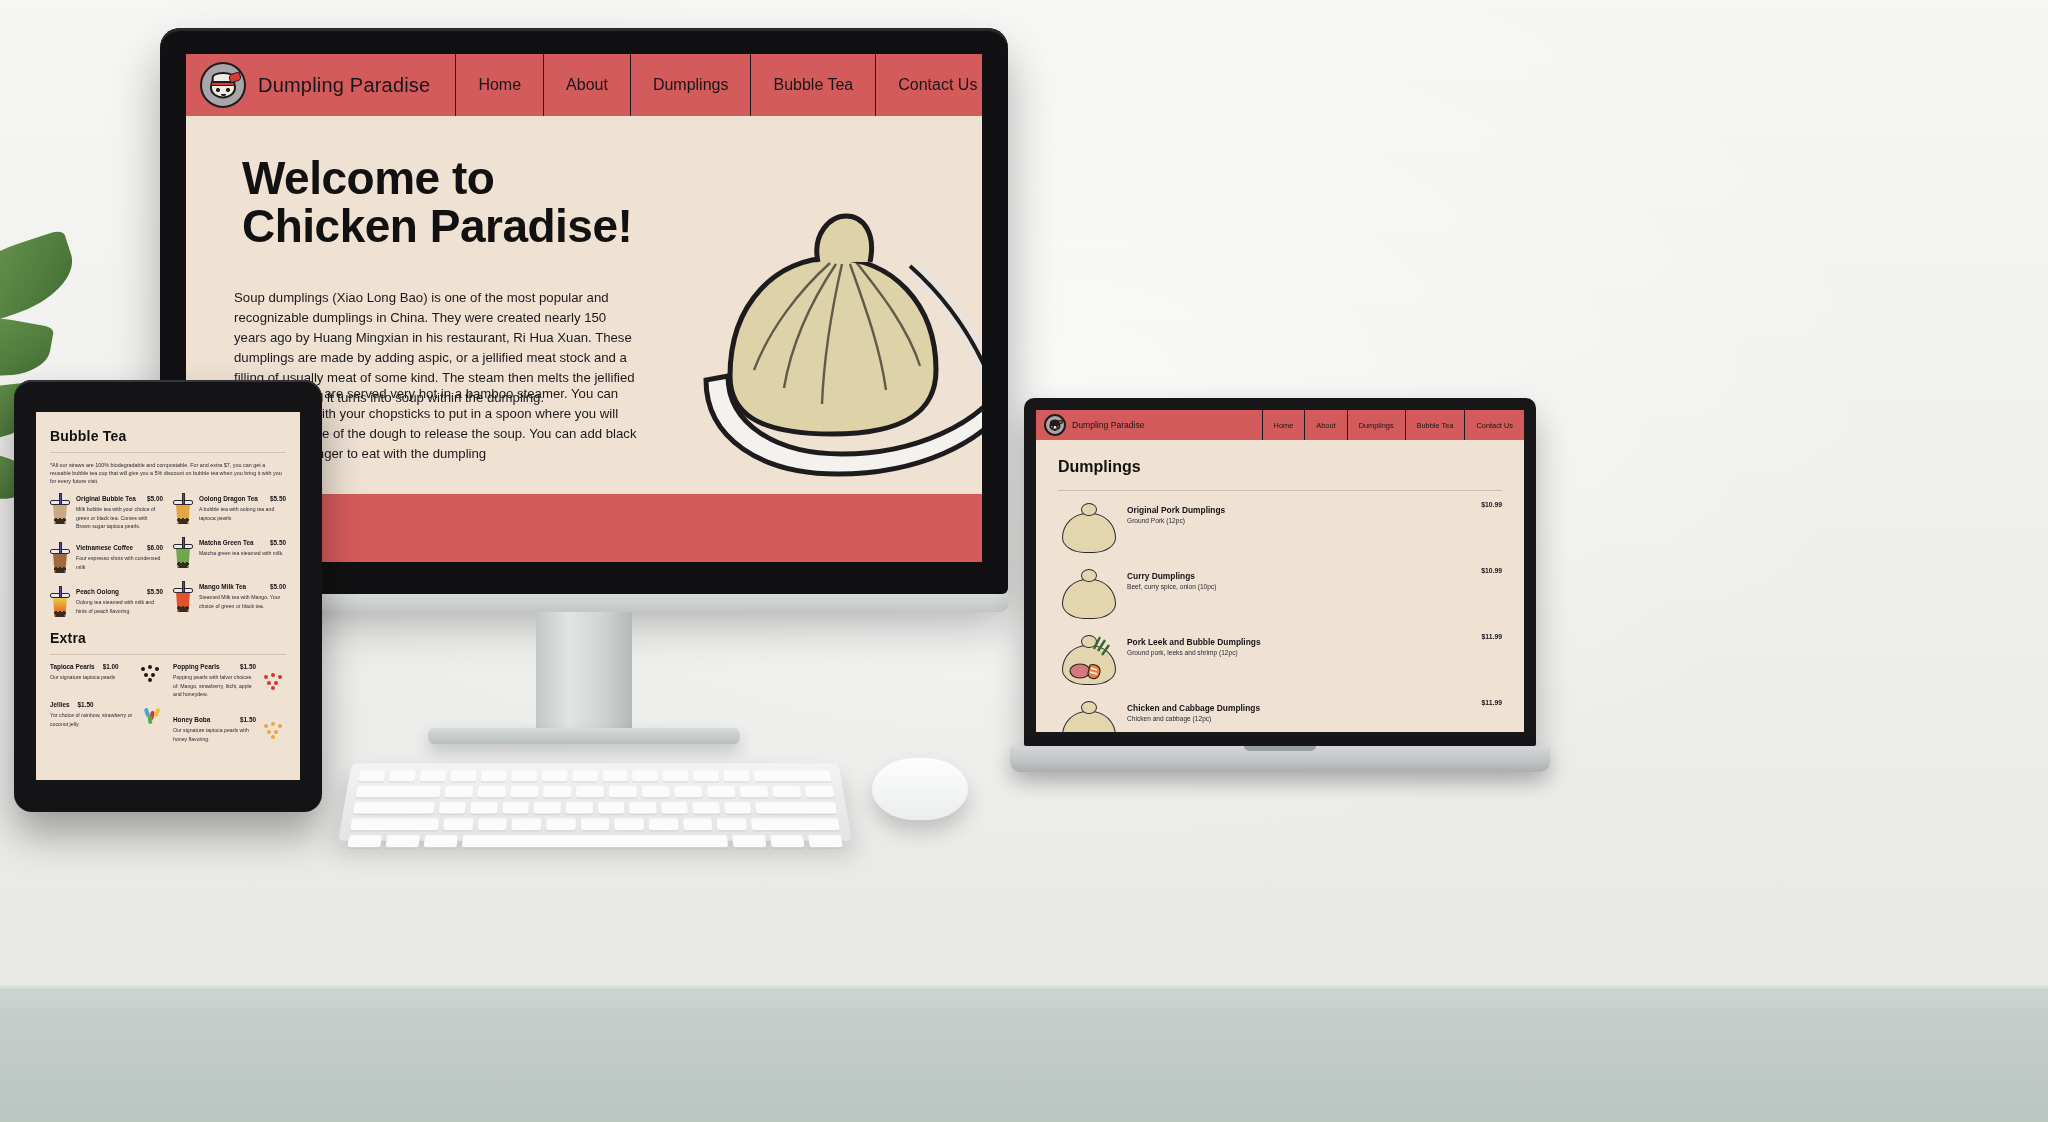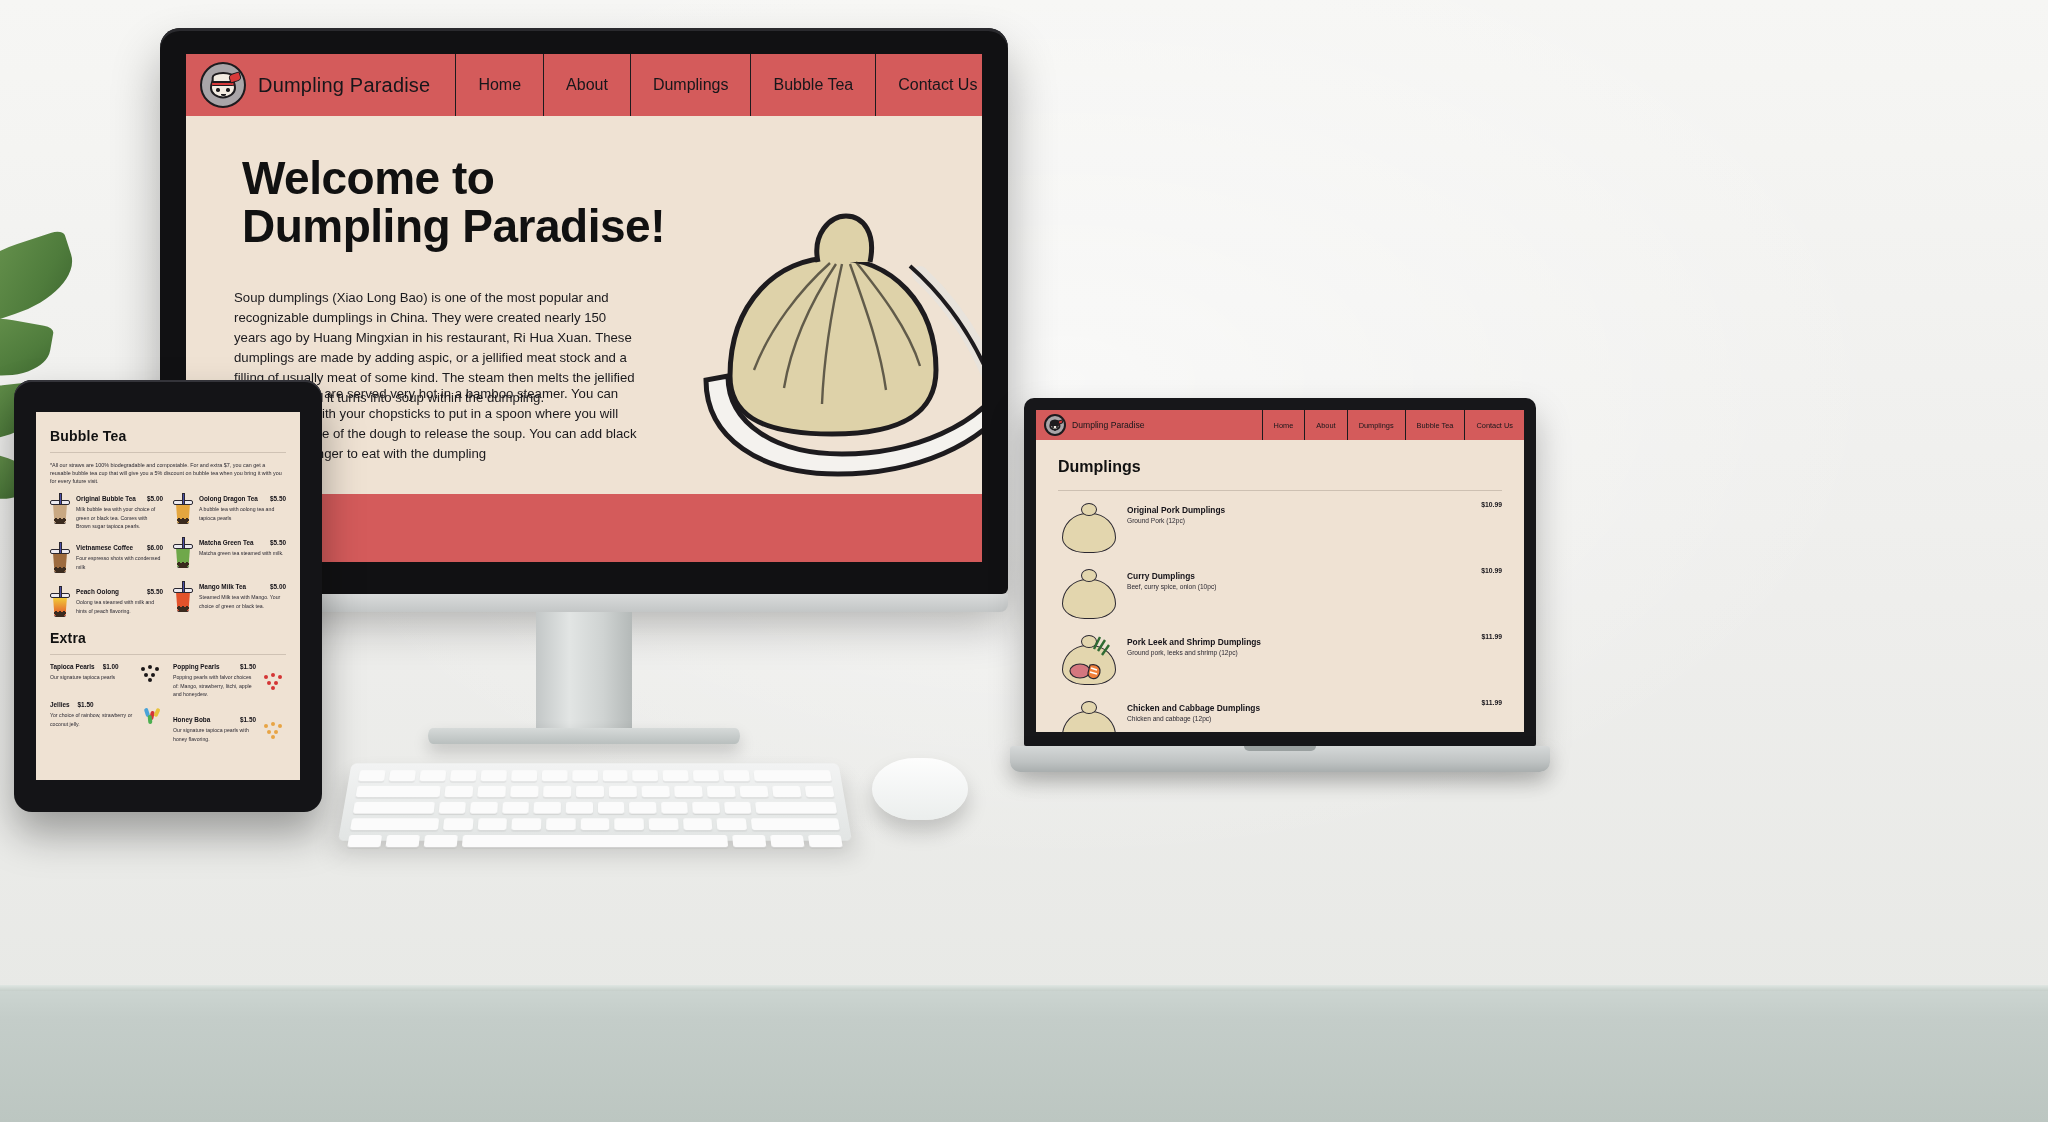--- a/index.html
+++ b/index.html
@@ -348,21 +348,21 @@
             <div class="nav-item">About</div>
             <div class="nav-item">Dumplings</div>
             <div class="nav-item">Bubble Tea</div>
             <div class="nav-item">Contact Us</div>
           </div>
         </div>
 
         <div class="hero">
           <div class="hero-title">
             <div>Welcome to</div>
-            <div>Dumpling Paradise!</div>
+            <div>Chicken Paradise!</div>
           </div>
 
           <div class="hero-p p1">Soup dumplings (Xiao Long Bao) is one of the most popular and recognizable dumplings in China. They were created nearly 150 years ago by Huang Mingxian in his restaurant, Ri Hua Xuan. These dumplings are made by adding aspic, or a jellified meat stock and a filling of usually meat of some kind. The steam then melts the jellified meat stock and it turns into soup within the dumpling.</div>
           <div class="hero-p p2">Xiao Long Bao are served very hot in a bamboo steamer. You can pick them up with your chopsticks to put in a spoon where you will take a small bite of the dough to release the soup. You can add black vinegar and ginger to eat with the dumpling</div>
 
           <svg class="spoon-art" viewBox="0 0 430 320">
             <path d="M150 214 C150 140 198 96 252 96 C312 96 356 142 356 208
                      C356 246 330 272 252 272 C176 272 150 250 150 214 Z" fill="#ded2a9" stroke="#1d1b1e" stroke-width="5"></path>
             <path d="M238 100 C232 72 250 54 266 54 C284 54 296 72 290 100" fill="#ded2a9" stroke="#1d1b1e" stroke-width="5"></path>
             <g stroke="#2d2a22" stroke-width="2.4" fill="none" opacity=".7">
@@ -645,21 +645,21 @@
                   <path d="M36 18 L42 6 M40 20 L47 9 M44 24 L51 14" stroke="#2f6b33" stroke-width="2.4" fill="none"></path>
                   <ellipse cx="22" cy="40" rx="10" ry="7" fill="#d4777f" stroke="#2a2730" stroke-width="1.2"></ellipse>
                   <path d="M32 34 C40 32 44 38 41 44 C38 50 30 48 30 42 Z" fill="#f0803a" stroke="#2a2730" stroke-width="1.2"></path>
                   <g stroke="#fff" stroke-width="1.4">
                     <path d="M33 37 L39 39"></path>
                       <path d="M32 41 L39 43"></path>
                   </g>
                 </svg>
               </div>
               <div class="d-text">
-                <div class="d-name">Pork Leek and Shrimp Dumplings</div>
+                <div class="d-name">Pork Leek and Bubble Dumplings</div>
                 <div class="d-desc">Ground pork, leeks and shrimp (12pc)</div>
               </div>
               <div class="d-price">$11.99</div>
             </div>
 
             <div class="d-row">
               <div class="d-img">
                 <div class="dump">
                     <div class="base"></div>
                     <div class="top"></div>

